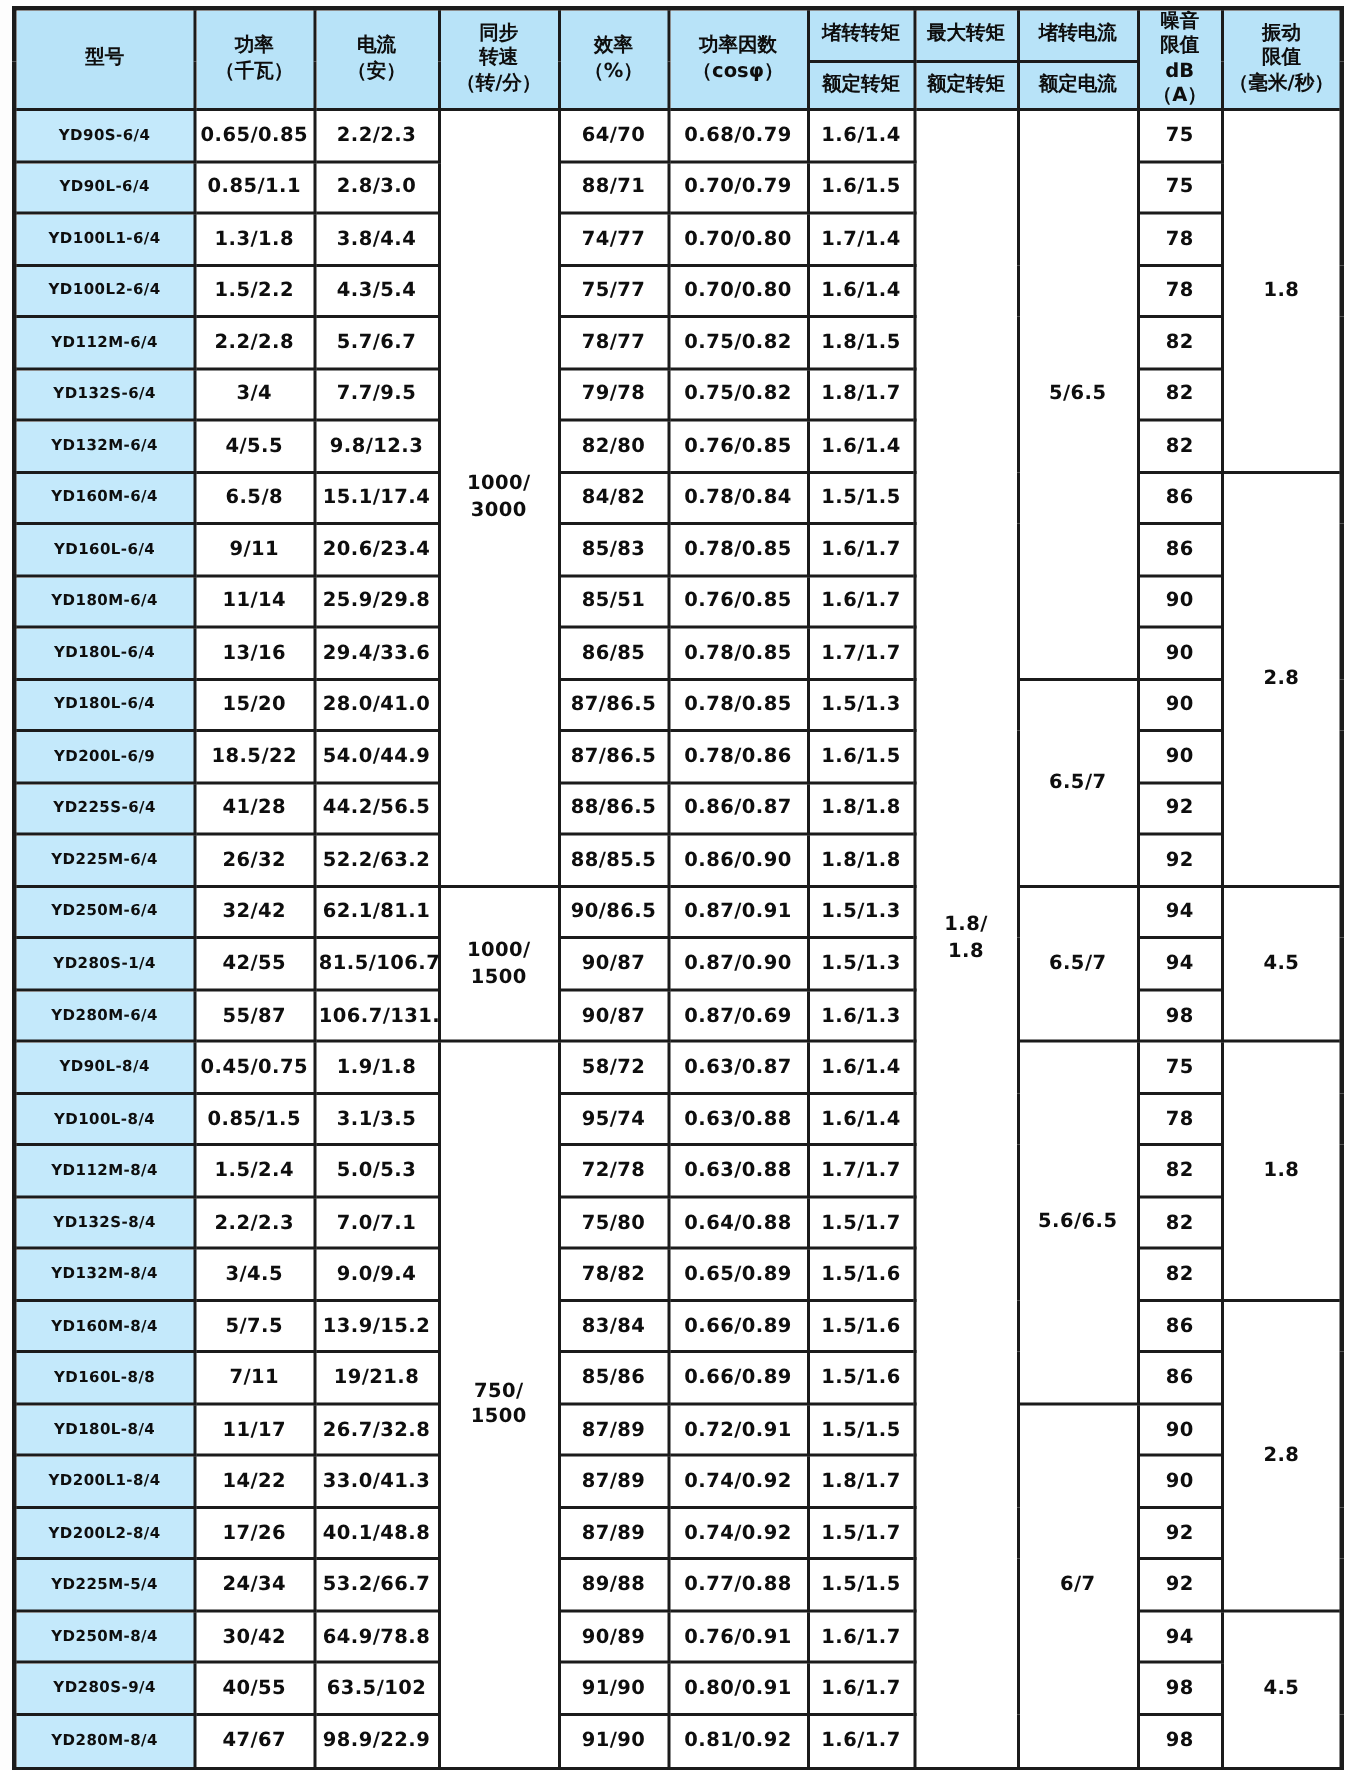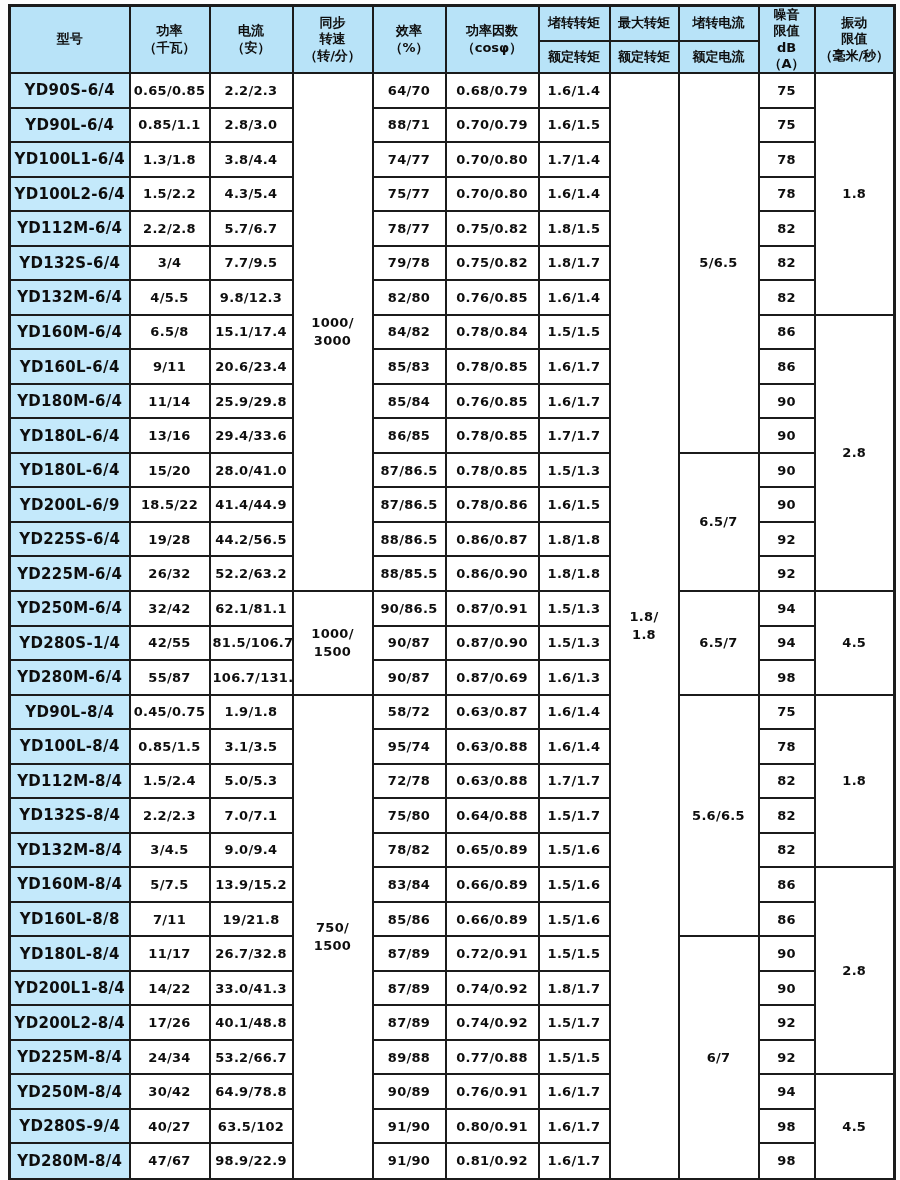--- a/index.html
+++ b/index.html
@@ -38,21 +38,21 @@
   }
   thead tr.h1 { height: 33px; }
   thead tr.h2 { height: 30px; }
   tbody td {
     font-size: 13px;
     font-weight: bold;
     letter-spacing: 0.3px;
   }
   tbody td.model {
     background: var(--model-bg, #c4e9fb);
-    font-size: 15px;
+    font-size: 10px;
   }
   tbody td.merged {
     white-space: pre-line;
     line-height: 1.35;
   }
   .hline { display: block; }
 </style>
 </head>
 <body>
 
@@ -203,21 +203,21 @@
           <td>20.6/23.4</td>
           <td>85/83</td>
           <td>0.78/0.85</td>
           <td>1.6/1.7</td>
           <td>86</td>
         </tr>
         <tr>
           <td class="model">YD180M-6/4</td>
           <td>11/14</td>
           <td>25.9/29.8</td>
-          <td>85/84</td>
+          <td>85/51</td>
           <td>0.76/0.85</td>
           <td>1.6/1.7</td>
           <td>90</td>
         </tr>
         <tr>
           <td class="model">YD180L-6/4</td>
           <td>13/16</td>
           <td>29.4/33.6</td>
           <td>86/85</td>
           <td>0.78/0.85</td>
@@ -230,29 +230,29 @@
           <td>28.0/41.0</td>
           <td>87/86.5</td>
           <td>0.78/0.85</td>
           <td>1.5/1.3</td>
           <td class="merged" rowspan="4">6.5/7</td>
           <td>90</td>
         </tr>
         <tr>
           <td class="model">YD200L-6/9</td>
           <td>18.5/22</td>
-          <td>41.4/44.9</td>
+          <td>54.0/44.9</td>
           <td>87/86.5</td>
           <td>0.78/0.86</td>
           <td>1.6/1.5</td>
           <td>90</td>
         </tr>
         <tr>
           <td class="model">YD225S-6/4</td>
-          <td>19/28</td>
+          <td>41/28</td>
           <td>44.2/56.5</td>
           <td>88/86.5</td>
           <td>0.86/0.87</td>
           <td>1.8/1.8</td>
           <td>92</td>
         </tr>
         <tr>
           <td class="model">YD225M-6/4</td>
           <td>26/32</td>
           <td>52.2/63.2</td>
@@ -382,41 +382,41 @@
         <tr>
           <td class="model">YD200L2-8/4</td>
           <td>17/26</td>
           <td>40.1/48.8</td>
           <td>87/89</td>
           <td>0.74/0.92</td>
           <td>1.5/1.7</td>
           <td>92</td>
         </tr>
         <tr>
-          <td class="model">YD225M-8/4</td>
+          <td class="model">YD225M-5/4</td>
           <td>24/34</td>
           <td>53.2/66.7</td>
           <td>89/88</td>
           <td>0.77/0.88</td>
           <td>1.5/1.5</td>
           <td>92</td>
         </tr>
         <tr>
           <td class="model">YD250M-8/4</td>
           <td>30/42</td>
           <td>64.9/78.8</td>
           <td>90/89</td>
           <td>0.76/0.91</td>
           <td>1.6/1.7</td>
           <td>94</td>
           <td class="merged" rowspan="3">4.5</td>
         </tr>
         <tr>
           <td class="model">YD280S-9/4</td>
-          <td>40/27</td>
+          <td>40/55</td>
           <td>63.5/102</td>
           <td>91/90</td>
           <td>0.80/0.91</td>
           <td>1.6/1.7</td>
           <td>98</td>
         </tr>
         <tr>
           <td class="model">YD280M-8/4</td>
           <td>47/67</td>
           <td>98.9/22.9</td>

